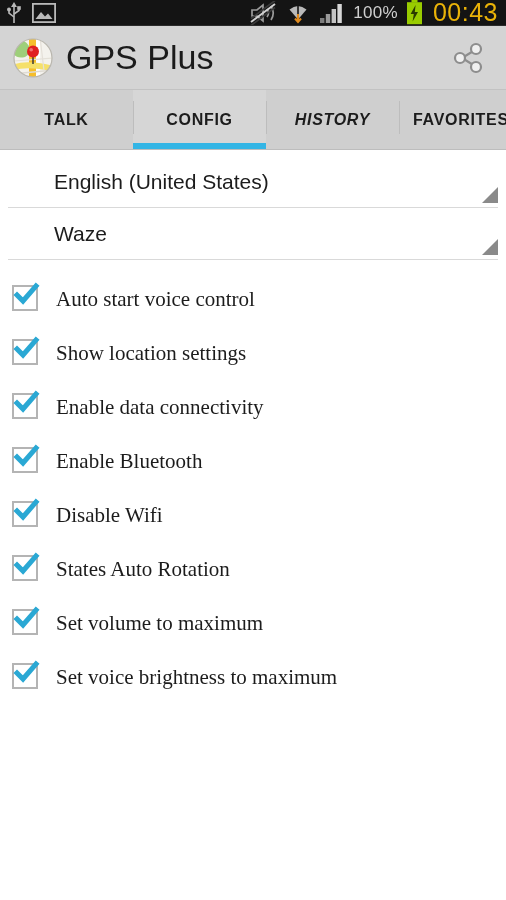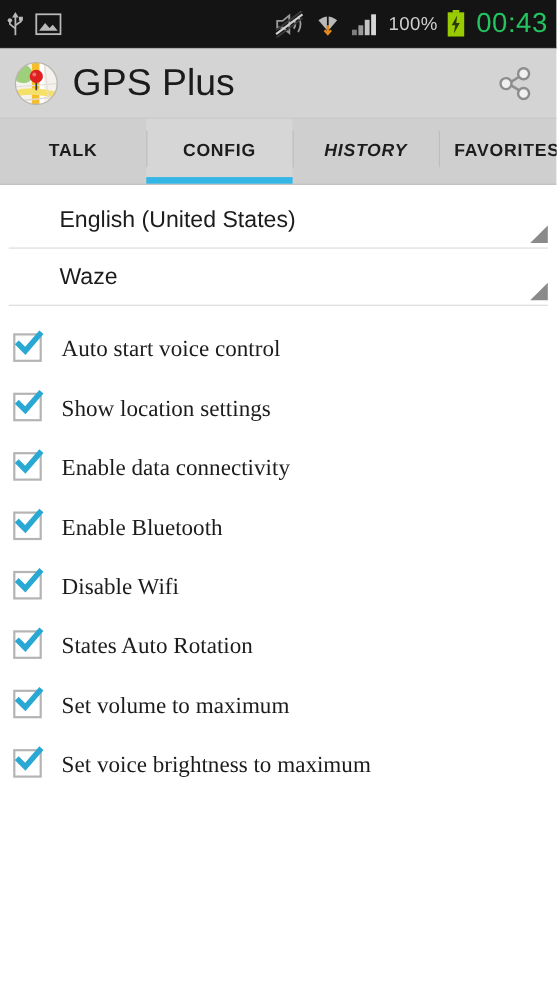--- a/index.html
+++ b/index.html
@@ -6,34 +6,34 @@
   html, body {
     width:506px; height:900px;
     background:#ffffff;
     font-family:"Liberation Sans", sans-serif;
     overflow:hidden;
   }
   #screen { position:relative; width:506px; height:900px; background:#ffffff; }
 
   
   .statusbar {
-    height:44px; background:#141414;
+    height:26px; background:#141414;
     display:flex; align-items:center;
     padding:0 8px 0 6px;
     border-bottom:1px solid #2b2b2b;
   }
   .sb-left { display:flex; align-items:center; gap:10px; }
   .sb-right { margin-left:auto; display:flex; align-items:center; gap:8px; }
   .sb-ico { display:block; }
   .sb-pct {
     color:#cfcfcf; font-size:17px; letter-spacing:.3px;
     font-family:"Liberation Sans", sans-serif;
   }
   .sb-time {
-    color:#22c55e; font-size:25px; letter-spacing:.5px; line-height:1;
+    color:#eab308; font-size:25px; letter-spacing:.5px; line-height:1;
     padding-left:2px;
   }
 
   
   .appbar {
     height:64px; background:#d4d4d4;
     display:flex; align-items:center;
     padding:0 14px 0 12px;
     border-bottom:1px solid #c2c2c2;
   }

